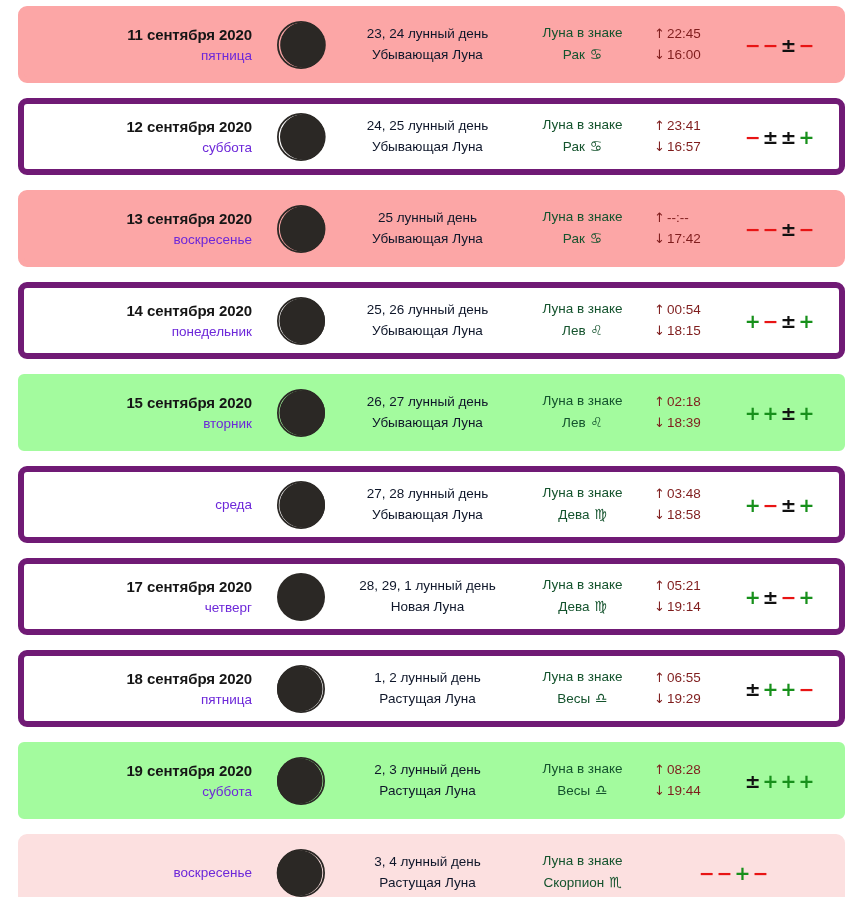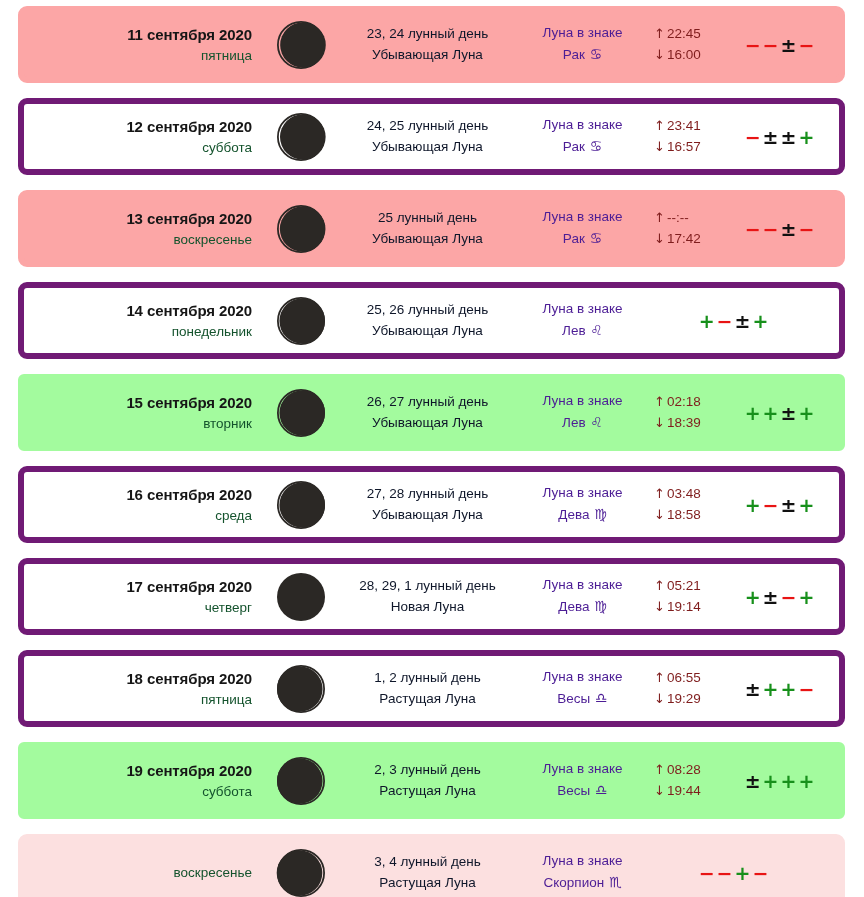--- a/index.html
+++ b/index.html
@@ -52,21 +52,21 @@
   .date-main {
     font-size: 15px;
     font-weight: bold;
     color: #161616;
     letter-spacing: -0.1px;
     white-space: nowrap;
   }
   .date-weekday {
     font-size: 13.5px;
     font-weight: normal;
-    color: #14532d;
+    color: #6d28d9;
     white-space: nowrap;
   }
 
   
   .col-moon {
     width: 78px;
     flex: 0 0 78px;
     display: flex;
     align-items: center;
     justify-content: center;
@@ -89,21 +89,21 @@
   .lunar-day { white-space: nowrap; }
   .lunar-phase { white-space: nowrap; }
 
   
   .col-zodiac {
     width: 135px;
     flex: 0 0 135px;
     text-align: center;
     line-height: 1.52;
     font-size: 13.5px;
-    color: #4c1d95;
+    color: #14532d;
   }
   .zodiac-label { white-space: nowrap; }
   .zodiac-sign { white-space: nowrap; }
   .zodiac-glyph {
     font-family: "DejaVu Sans", sans-serif;
     font-size: 14px;
     padding-left: 1px;
   }
 
   
@@ -233,20 +233,24 @@
         </svg>
       </div>
       <div class="col-lunar">
         <div class="lunar-day">25, 26 лунный день</div>
         <div class="lunar-phase">Убывающая Луна</div>
       </div>
       <div class="col-zodiac">
         <div class="zodiac-label">Луна в знаке</div>
         <div class="zodiac-sign"><span>Лев </span><span class="zodiac-glyph">♌</span></div>
       </div>
+      <div class="col-times">
+        <div><span class="arrow">↑</span><span>00:54</span></div>
+        <div><span class="arrow">↓</span><span>18:15</span></div>
+      </div>
       <div class="col-marks"><span class="mark m-plus">+</span><span class="mark m-minus">−</span><span class="mark m-both">±</span><span class="mark m-plus">+</span></div>
     </div>
     <div class="day-row bg-green">
       <div class="col-date">
         <div class="date-main">15 сентября 2020</div>
         <div class="date-weekday">вторник</div>
       </div>
       <div class="col-moon">
         <svg class="moon" viewBox="0 0 52 52">
           <circle cx="26" cy="26" r="23.1" fill="none" stroke="#2b2825" stroke-width="1.8"></circle>
@@ -262,21 +266,20 @@
         <div class="zodiac-sign"><span>Лев </span><span class="zodiac-glyph">♌</span></div>
       </div>
       <div class="col-times">
         <div><span class="arrow">↑</span><span>02:18</span></div>
         <div><span class="arrow">↓</span><span>18:39</span></div>
       </div>
       <div class="col-marks"><span class="mark m-plus">+</span><span class="mark m-plus">+</span><span class="mark m-both">±</span><span class="mark m-plus">+</span></div>
     </div>
     <div class="day-row bg-white">
       <div class="col-date">
-        <div class="date-main">16 сентября 2020</div>
         <div class="date-weekday">среда</div>
       </div>
       <div class="col-moon">
         <svg class="moon" viewBox="0 0 52 52">
           <circle cx="26" cy="26" r="23.1" fill="none" stroke="#2b2825" stroke-width="1.8"></circle>
           <ellipse cx="27.21" cy="26" rx="22.8" ry="22.8" fill="#2b2825"></ellipse>
         </svg>
       </div>
       <div class="col-lunar">
         <div class="lunar-day">27, 28 лунный день</div>

